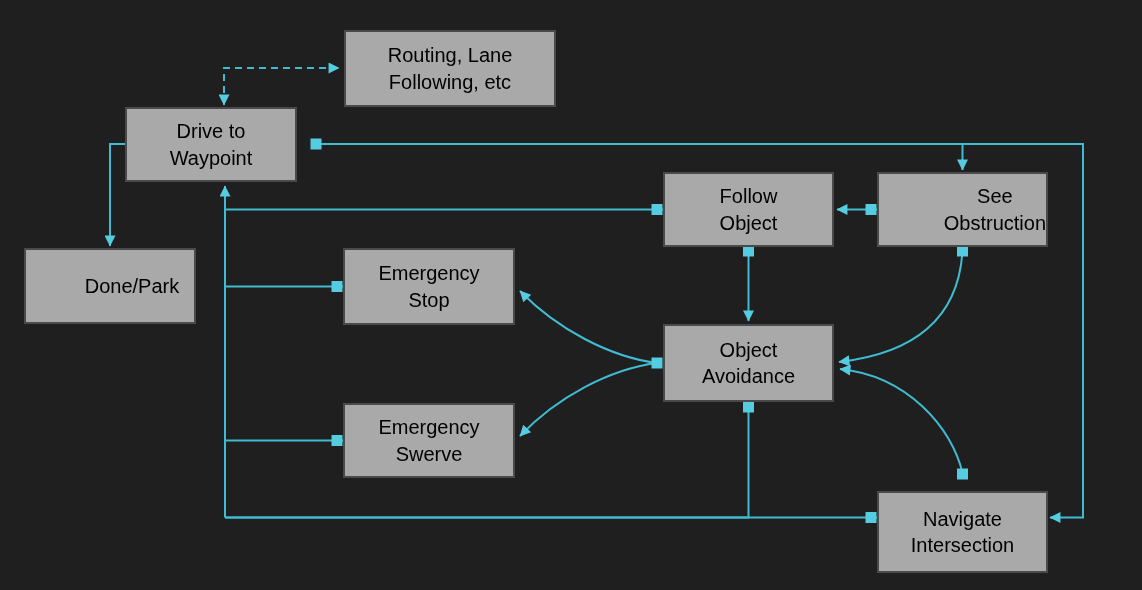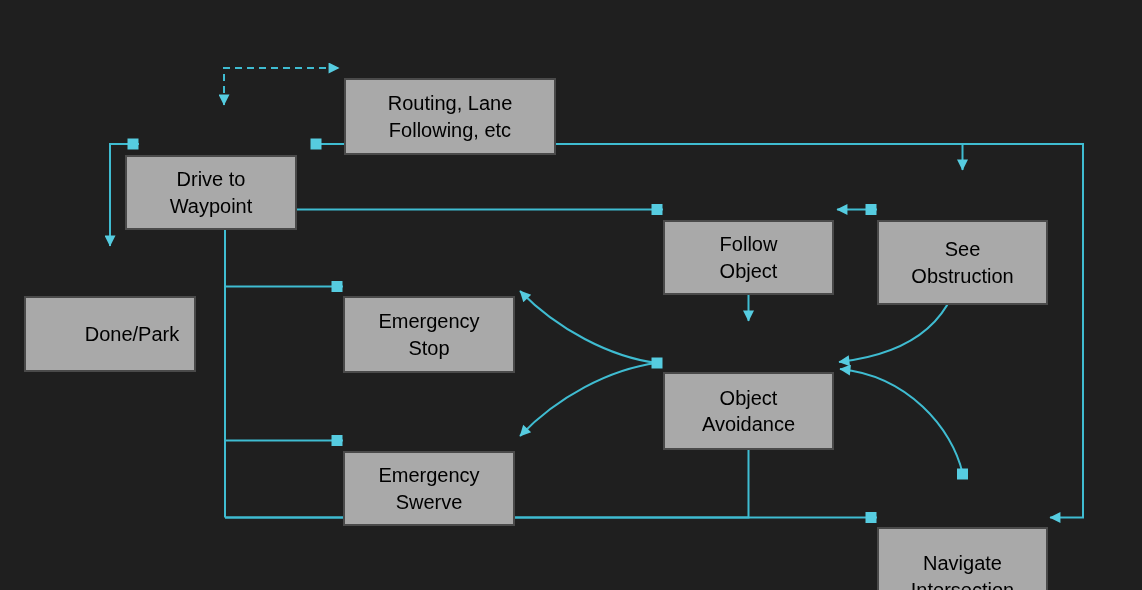--- a/index.html
+++ b/index.html
@@ -22,21 +22,20 @@
   }
   .node{
     position:absolute;
     box-sizing:border-box;
     background:var(--node-fill,#a9a9a9);
     border:2px solid var(--node-border,#4a4a4a);
     display:flex;
     align-items:center;
     justify-content:center;
     z-index:2;
-    margin-top:48px;
   }
   .node-label{
     white-space:pre-line;
     text-align:center;
     font-size:20px;
     line-height:1.32;
     color:var(--text-color,#000);
   }
 </style>
 </head>
@@ -95,34 +94,34 @@
     <span class="node-label">Drive to
 Waypoint</span>
   </div>
   <div class="node" style="left: 24px; top: 248px; width: 172px; height: 76px; padding-left: 44px;">
     <span class="node-label">Done/Park</span>
   </div>
   <div class="node" style="left: 663px; top: 172px; width: 171px; height: 75px; align-items: center;">
     <span class="node-label">Follow
 Object</span>
   </div>
-  <div class="node" style="left: 877px; top: 172px; width: 171px; height: 85px;">
+  <div class="node" style="left: 877px; top: 172px; width: 171px; height: 75px; justify-content: flex-end;">
     <span class="node-label">See
 Obstruction</span>
   </div>
   <div class="node" style="left: 343px; top: 248px; width: 172px; height: 77px;">
     <span class="node-label">Emergency
 Stop</span>
   </div>
   <div class="node" style="left: 663px; top: 324px; width: 171px; height: 78px;">
     <span class="node-label">Object
 Avoidance</span>
   </div>
   <div class="node" style="left: 343px; top: 403px; width: 172px; height: 75px;">
     <span class="node-label">Emergency
 Swerve</span>
   </div>
-  <div class="node" style="left: 877px; top: 479px; width: 171px; height: 99px;">
+  <div class="node" style="left: 877px; top: 491px; width: 171px; height: 82px;">
     <span class="node-label">Navigate
 Intersection</span>
   </div>
 
 </div>
 
 </body></html>

